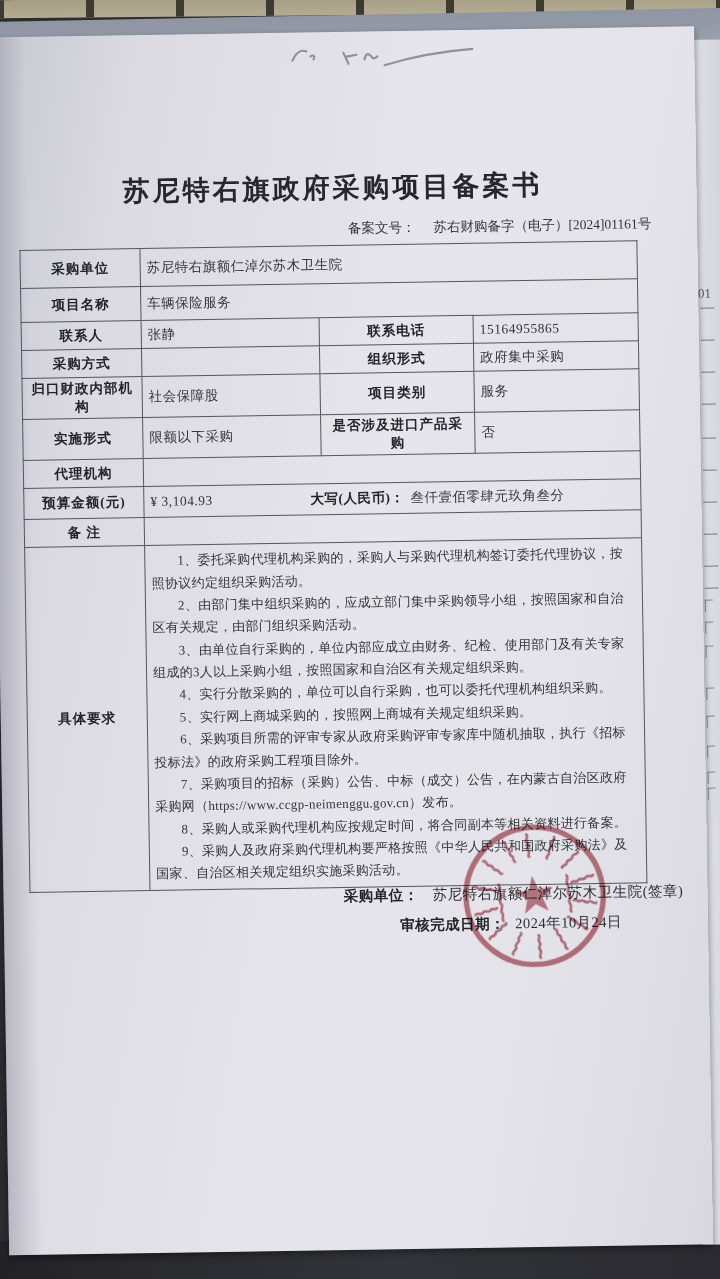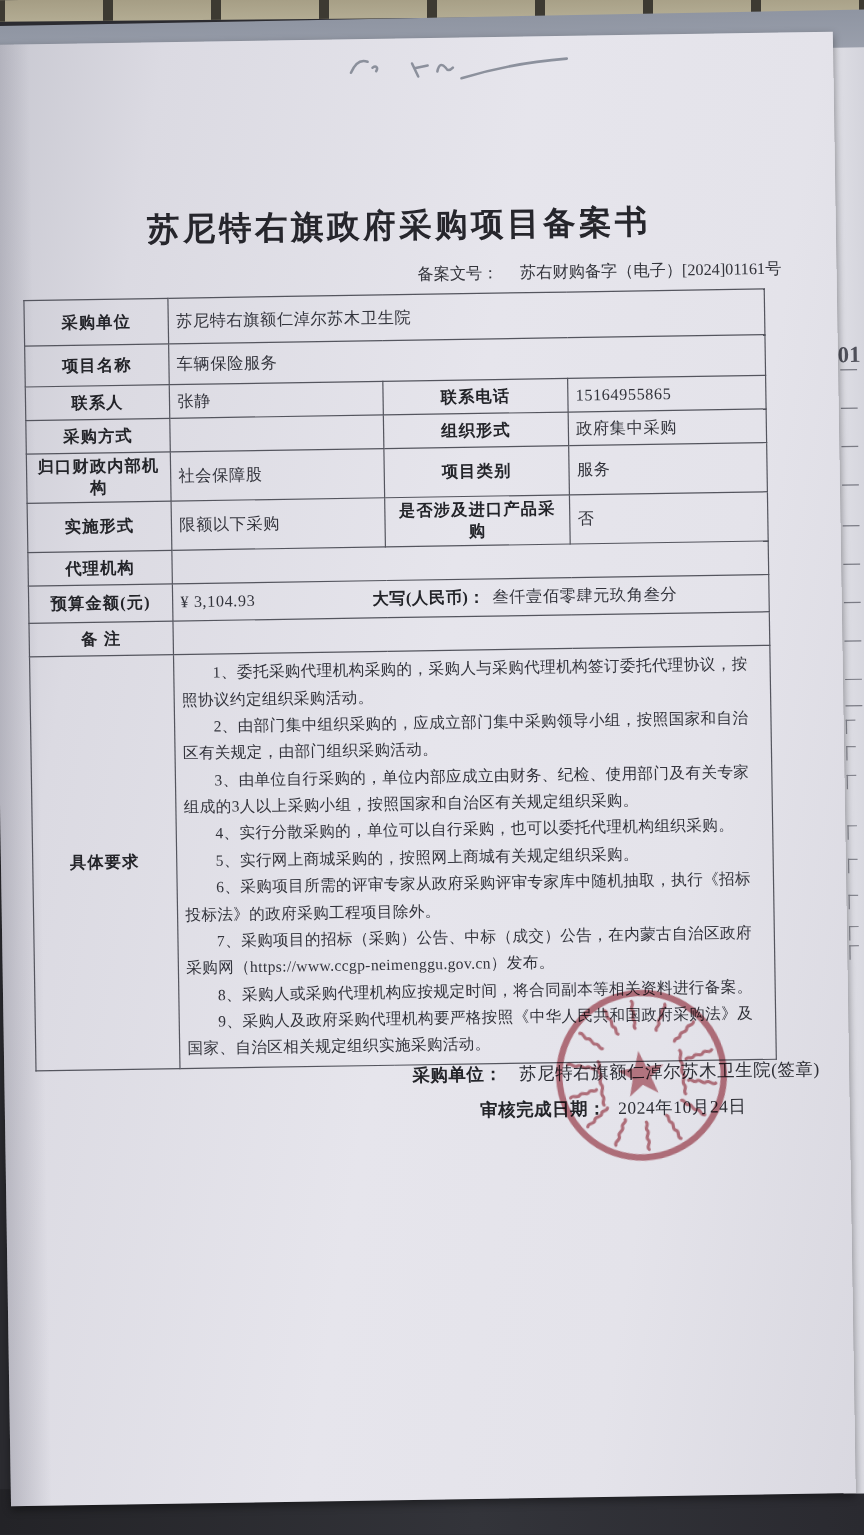--- a/index.html
+++ b/index.html
@@ -25,21 +25,21 @@
     position:absolute;left:0;bottom:0;width:720px;height:38px;z-index:0;
     background:linear-gradient(90deg,#232327,#33343a 55%,#2a2a30);
   }
   
   .under-page{
     position:absolute;left:684px;top:40px;width:40px;height:1205px;z-index:3;
     background:linear-gradient(90deg,#c9c9d1,#dcdce3 40%,#d2d2da);
     transform:rotate(-0.9deg);transform-origin:0 0;
     color:#5a5b64;
   }
-  .edge-text{position:absolute;left:10px;font-size:19px;color:#4f505a;font-weight:bold;}
+  .edge-text{position:absolute;left:10px;font-size:13px;color:#4f505a;}
   .edge-dash{position:absolute;left:12px;width:14px;border-top:1.6px solid #62636d;opacity:.8;}
   .edge-tick{position:absolute;left:12px;width:7px;height:11px;border-left:1.6px solid #6a6b75;border-top:1.4px solid #6a6b75;opacity:.75;}
   
   .paper{
     position:absolute;left:-10px;top:28px;width:704px;height:1218px;z-index:4;
     background:linear-gradient(100deg,#c7c7d0 0%,#dbdae2 16%,#e6e5ec 50%,#e4e3ea 76%,#d9d8e0 100%);
     transform:rotate(-0.9deg);transform-origin:600px 0;
     box-shadow:0 3px 7px rgba(0,0,0,.4);
     color:#2d2e35;
   }

